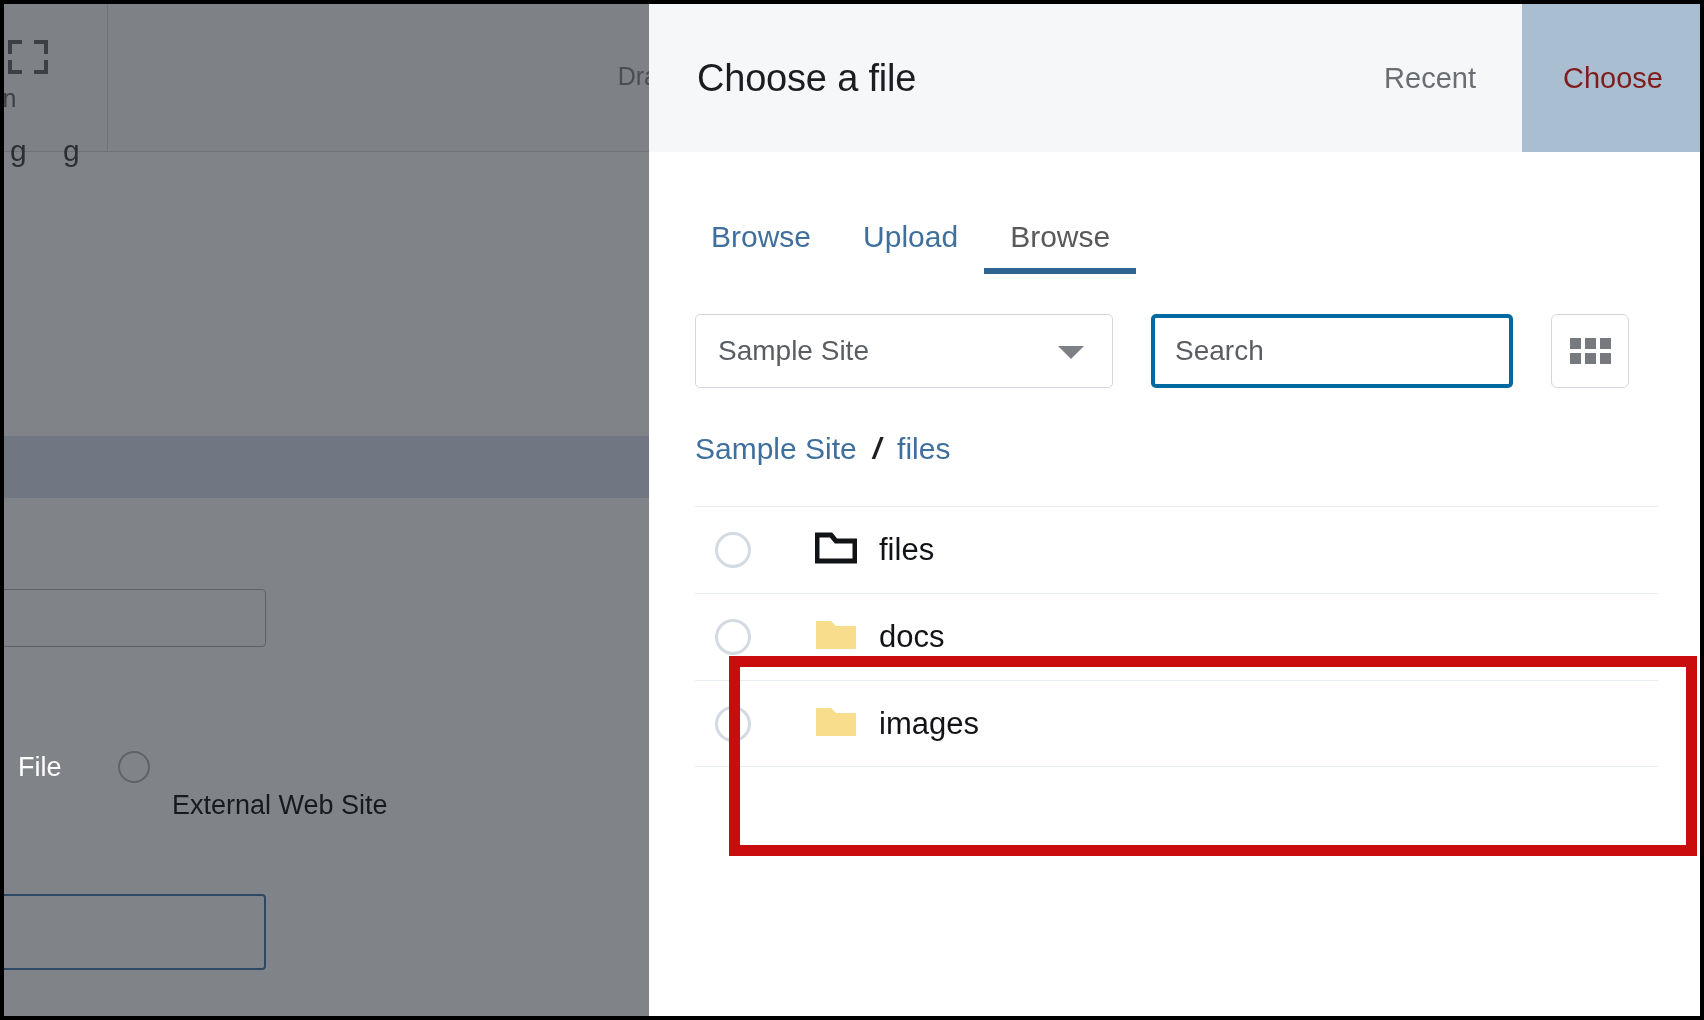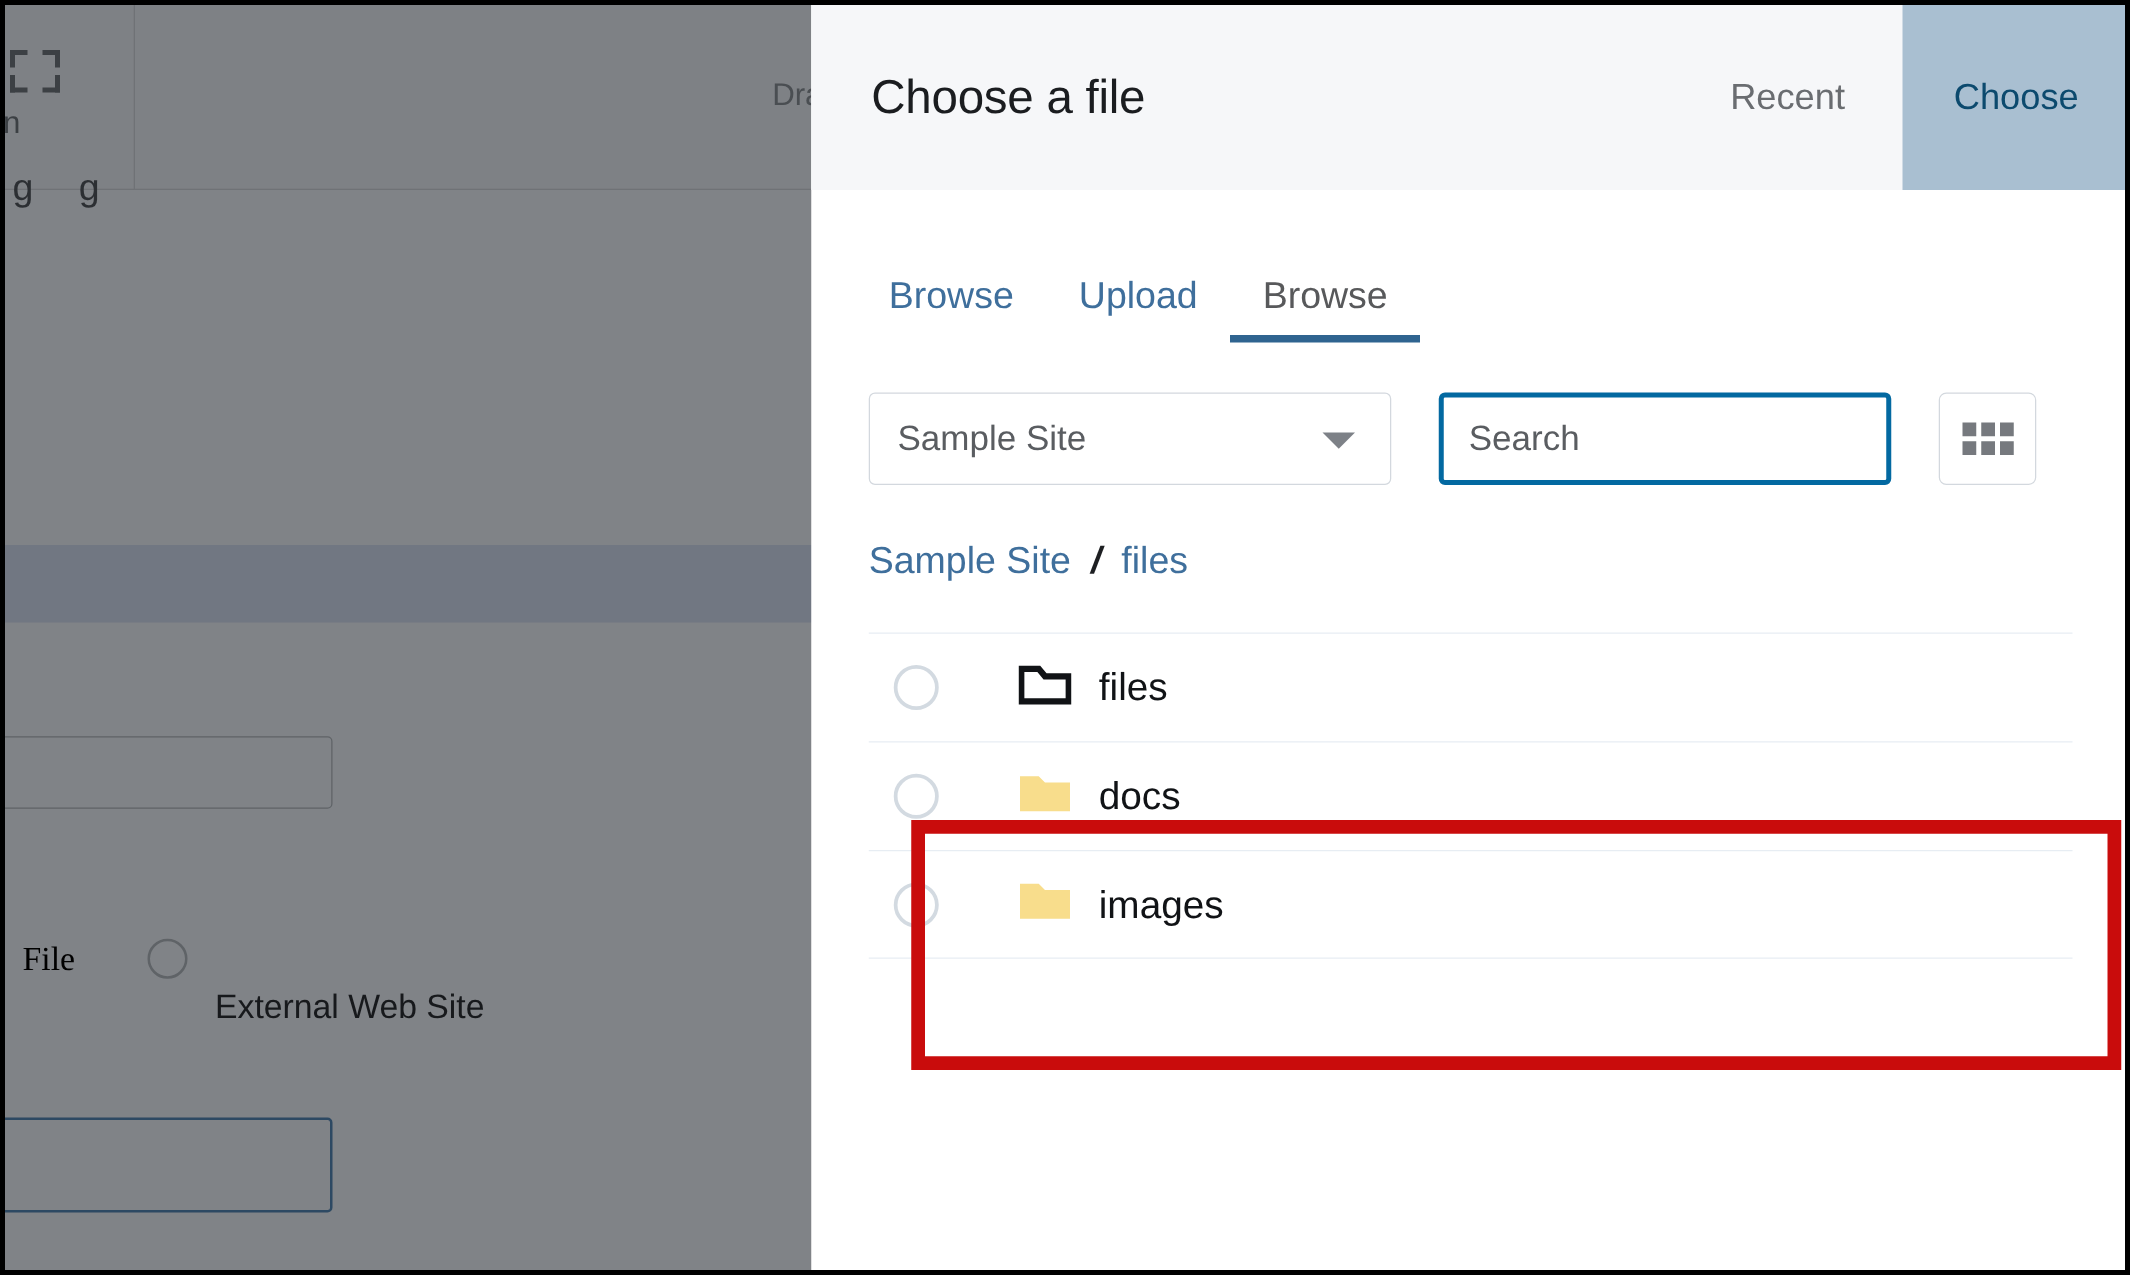--- a/index.html
+++ b/index.html
@@ -63,21 +63,21 @@
     width: 1704px; height: 62px;
     background: #717782;
   }
   .bd-input-1 {
     position: absolute; left: -120px; top: 585px;
     width: 382px; height: 58px;
     border: 1px solid #5f6367; border-radius: 4px;
   }
   .bd-file-label {
     position: absolute; left: 14px; top: 748px;
-    font-size: 27px; color: #000000; font-family: Liberation Serif, serif;
+    font-size: 27px; color: #ffffff;
   }
   .bd-radio {
     position: absolute; left: 114px; top: 747px;
     width: 32px; height: 32px;
     border: 2px solid #5f6367; border-radius: 50%;
   }
   .bd-ext-label {
     position: absolute; left: 168px; top: 747px;
     font-size: 27px; color: #17191c; white-space: nowrap; margin-top: 39px;
   }
@@ -110,21 +110,21 @@
   .btn-cancel {
     display: flex; align-items: center;
     padding: 0 46px;
     font-size: 29px; color: #6a6d71; background: transparent;
     border: none; cursor: pointer;
     font-family: "Liberation Sans", sans-serif;
   }
   .btn-choose {
     display: flex; align-items: center; justify-content: center;
     width: 182px;
-    font-size: 29px; color: #0c4a6e; background: #a9bfd1;
+    font-size: 29px; color: #7f1d1d; background: #a9bfd1;
     border: none; cursor: pointer;
     font-family: "Liberation Sans", sans-serif;
   }
 
   .dlg-body { position: relative; padding: 0 46px; }
 
   
   .tabs {
     display: flex; align-items: flex-end;
     margin-top: 50px; height: 72px;

